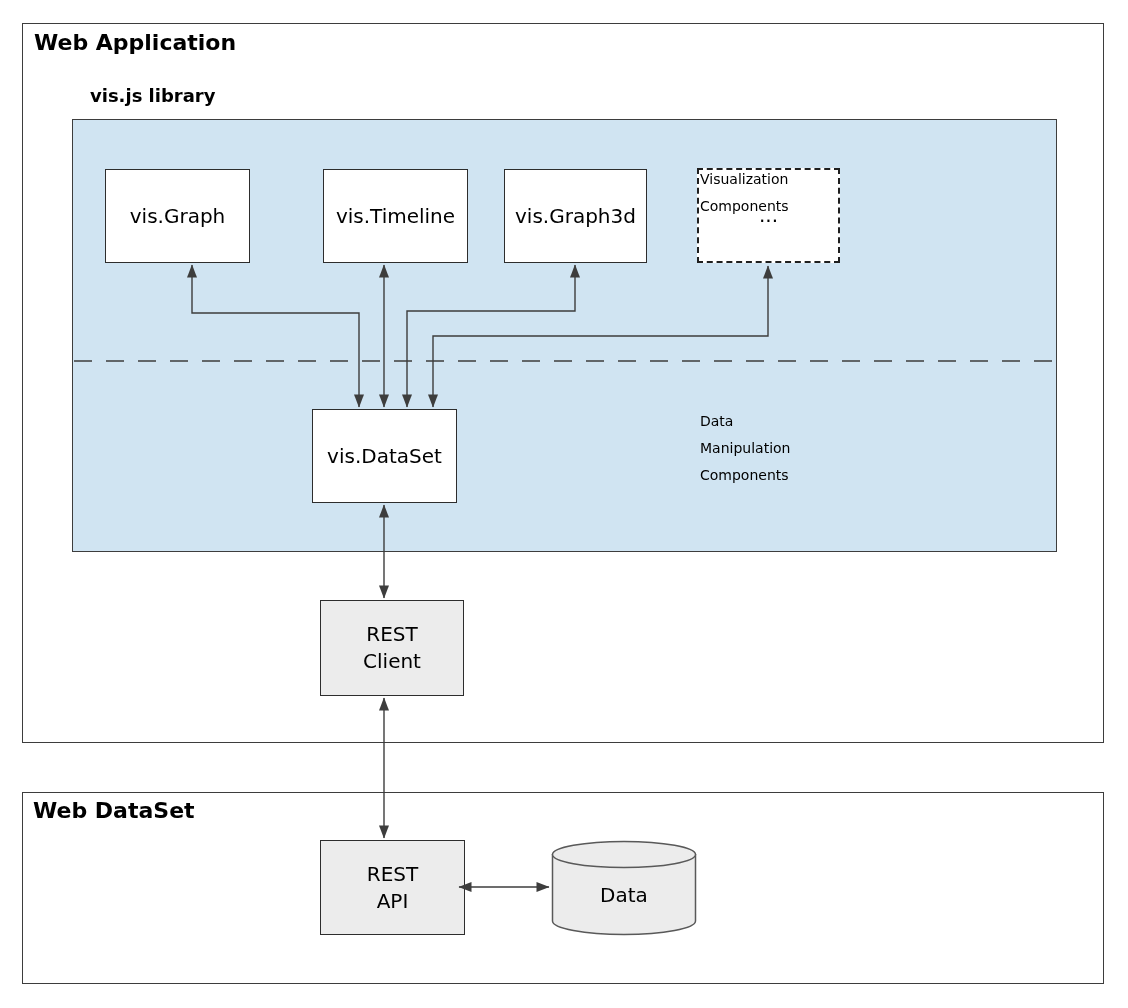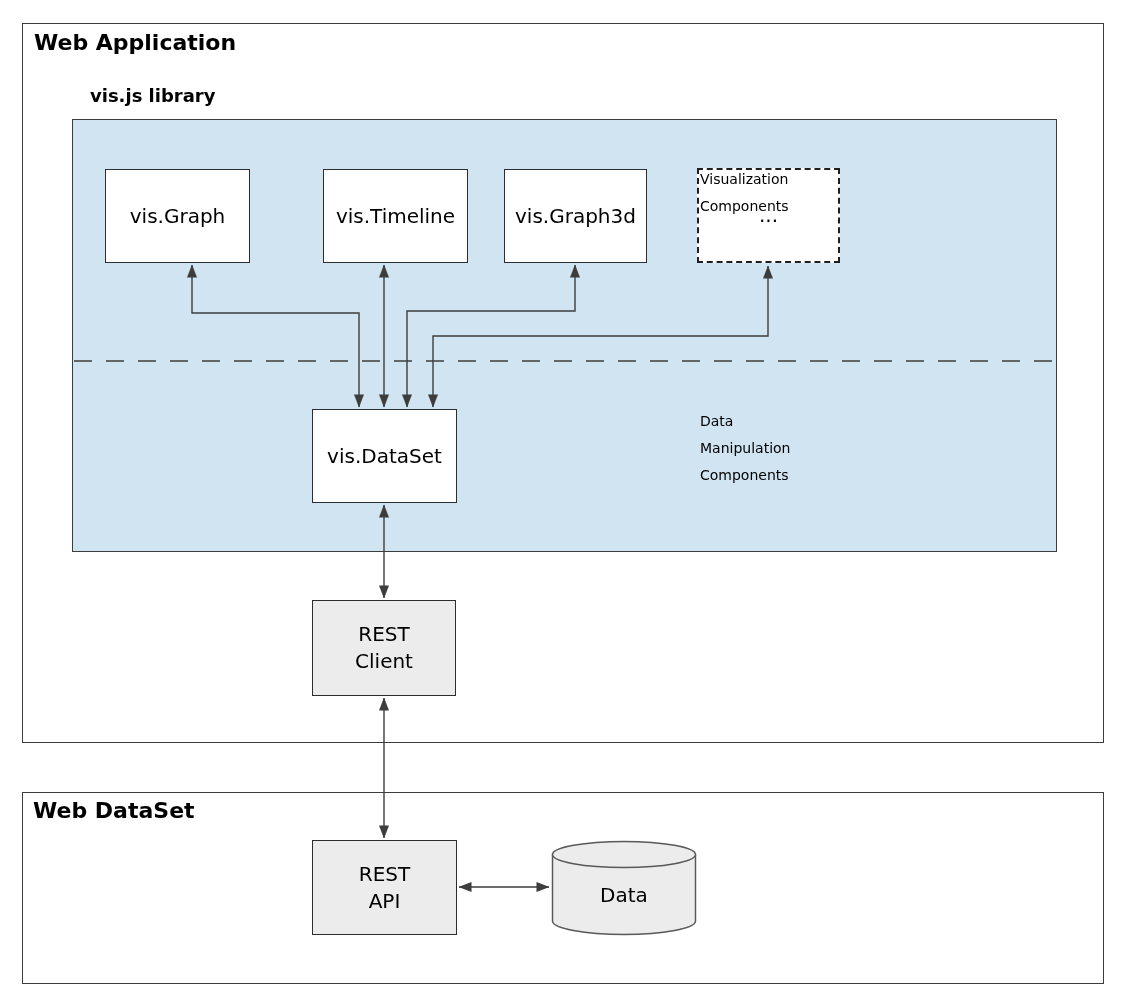--- a/index.html
+++ b/index.html
@@ -45,21 +45,21 @@
     border: 1.5px solid #2d2d2d;
     box-sizing: border-box;
     display: flex;
     align-items: center;
     justify-content: center;
     text-align: center;
     font-size: 20px;
     line-height: 27px;
     white-space: pre-line;
   }
-  .node-gray { background: #ececec; }
+  .node-gray { background: #ececec; margin-left: 8px; }
   .node-dashed { border: 2px dashed #1f1f1f; background: #ffffff; }
   .side-label {
     position: absolute;
     left: 700px;
     width: 319px;
     text-align: left;
     font-weight: normal;
     font-size: 14px;
     line-height: 27px;
     white-space: pre-line;

